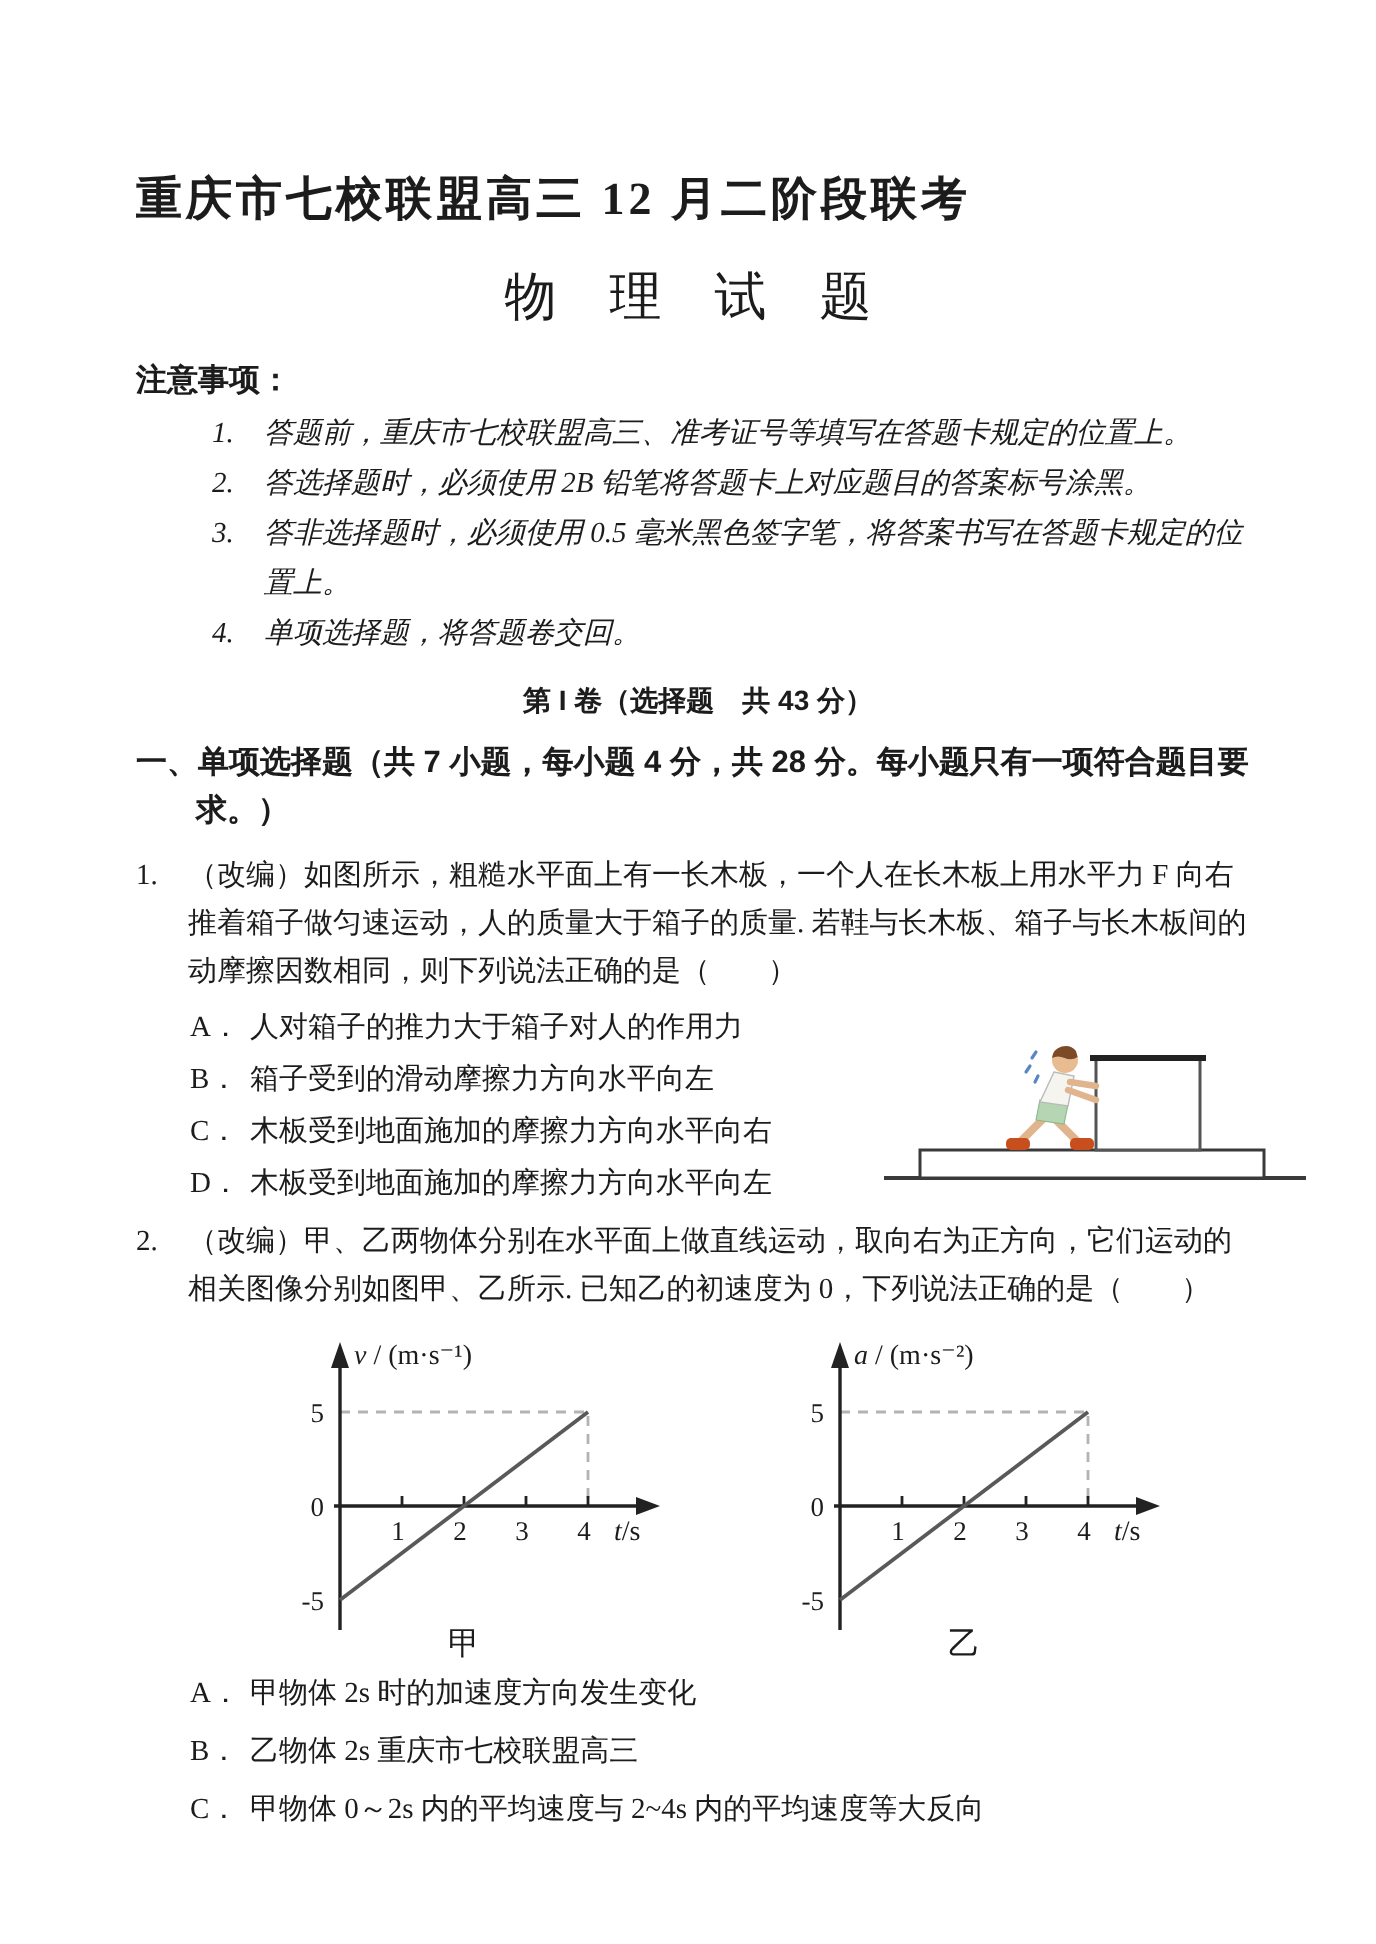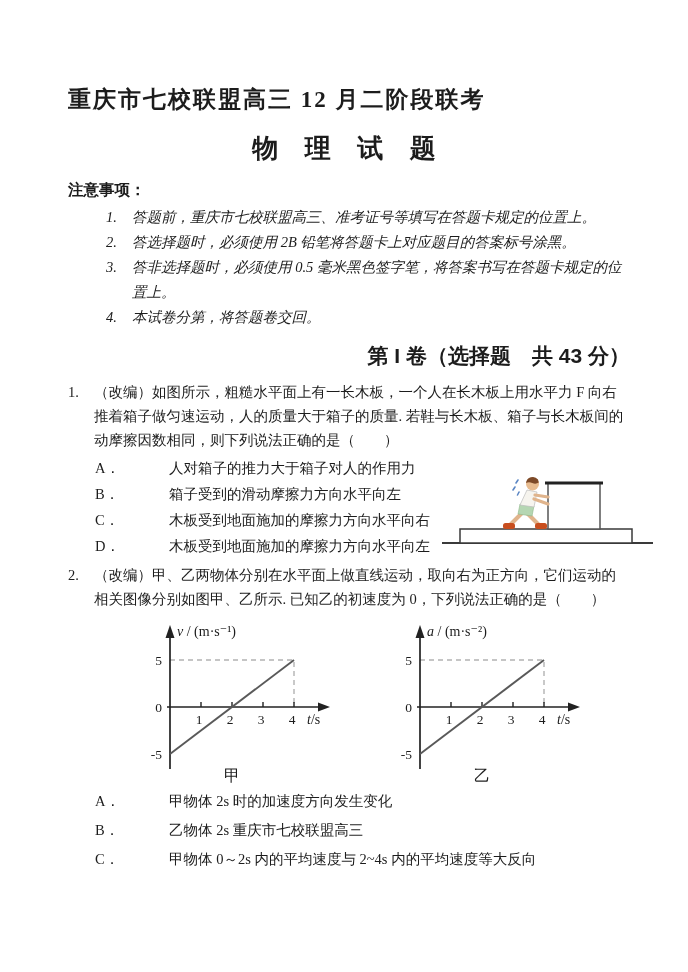--- a/index.html
+++ b/index.html
@@ -9,55 +9,55 @@
     font-family:"Liberation Serif","DejaVu Serif",serif;
     overflow:hidden; position:relative;
   }
   .page { padding:84px 58px 0 68px; }
 
   .doc-title {
     font-size:23px; font-weight:700;
     letter-spacing:2px; margin:0 0 16px 0;
   }
   .doc-subtitle {
-    text-align:center; font-size:26px; font-weight:700;
+    text-align:center; font-size:26px; font-weight:400;
     letter-spacing:10px; margin:16px 0 14px 0;
   }
   .intro {
     font-size:14.5px; line-height:21px; font-style:italic; margin:0 0 8px 0;
   }
   .notes-heading {
     font-family:Liberation Serif, serif;
     font-weight:700; font-size:15.5px; margin:2px 0 4px 0;
   }
   .note { display:flex; font-size:14.5px; line-height:25px; font-style:italic; margin-left:38px; }
   .note-num { width:26px; flex:none; }
   .note-text { flex:1; }
 
   .section-title {
-    text-align:right; font-family:"Liberation Sans","DejaVu Sans",sans-serif;
-    font-weight:700; font-size:21px; margin:12px 0 10px 0;
+    text-align:center; font-family:"Liberation Sans","DejaVu Sans",sans-serif;
+    font-weight:700; font-size:14px; margin:12px 0 10px 0;
   }
   .part-heading {
     font-family:"Liberation Sans","DejaVu Sans",sans-serif;
     font-weight:700; font-size:15.5px; line-height:24px;
     padding-left:30px; text-indent:-30px; margin:0 0 8px 0;
   }
 
   .stem { display:flex; font-size:14.5px; line-height:24px; margin-top:4px; }
   .qnum { width:26px; flex:none; }
   .qtext { flex:1; }
 
   .q1-body { display:flex; margin-top:3px; }
   .q1-options { width:372px; flex:none; }
   .q1-figure { flex:1; display:flex; justify-content:flex-end; align-items:flex-start; padding-top:8px; }
 
   .opt { display:flex; font-size:14.5px; line-height:26px; margin-left:27px; }
   .opt-label { width:30px; flex:none; }
-  .opt-text { flex:1;margin-left:44px; }
+  .opt-text { flex:1; }
 
   .charts-row { display:flex; gap:25px; margin:4px 0 2px 44px; }
   .chart-svg text { font-family:"Liberation Serif","DejaVu Serif",serif; }
   .chart-svg .tick { font-size:13.5px; fill:#1c1c1c; }
   .chart-svg .axis-label { font-size:14px; fill:#1c1c1c; }
   .chart-svg .caption { font-size:16px; fill:#1c1c1c; }
 
   .q2-options .opt { line-height:29px; }
 </style>
 </head>
@@ -77,24 +77,25 @@
   <div class="note">
     <span class="note-num">2.</span>
     <span class="note-text">答选择题时，必须使用 2B 铅笔将答题卡上对应题目的答案标号涂黑。</span>
   </div>
   <div class="note">
     <span class="note-num">3.</span>
     <span class="note-text">答非选择题时，必须使用 0.5 毫米黑色签字笔，将答案书写在答题卡规定的位置上。</span>
   </div>
   <div class="note">
     <span class="note-num">4.</span>
-    <span class="note-text">本试卷分第，将答题卷交回。</span>
+    <span class="note-text">单项选择题，将答题卷交回。</span>
   </div>
 
   <div class="section-title">第 I 卷（选择题　共 43 分）</div>
+  <div class="part-heading">一、单项选择题（共 7 小题，每小题 4 分，共 28 分。每小题只有一项符合题目要求。）</div>
 
   <div class="stem">
     <span class="qnum">1.</span>
     <span class="qtext">（改编）如图所示，粗糙水平面上有一长木板，一个人在长木板上用水平力 F 向右推着箱子做匀速运动，人的质量大于箱子的质量. 若鞋与长木板、箱子与长木板间的动摩擦因数相同，则下列说法正确的是（　　）</span>
   </div>
 
   <div class="q1-body">
     <div class="q1-options">
       <div class="opt">
         <span class="opt-label">A．</span>

